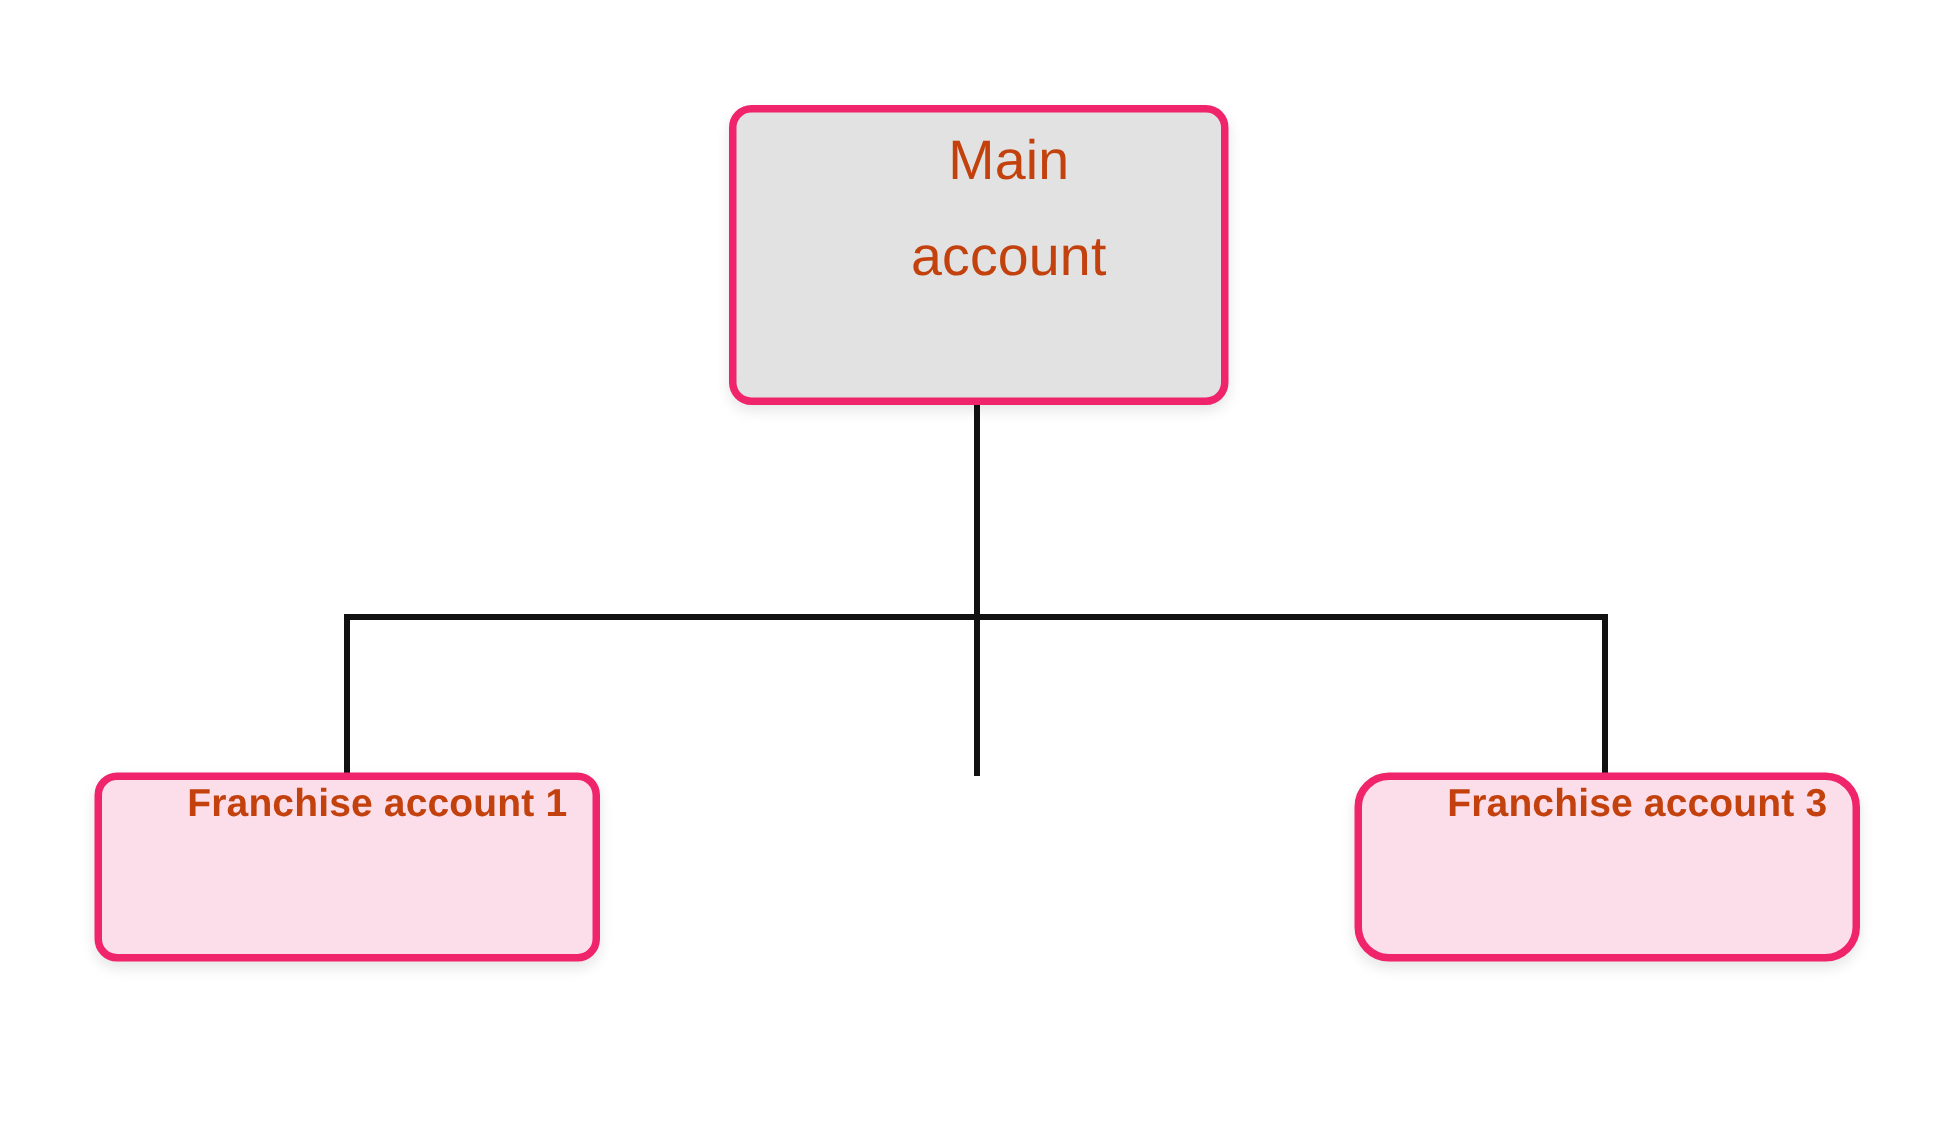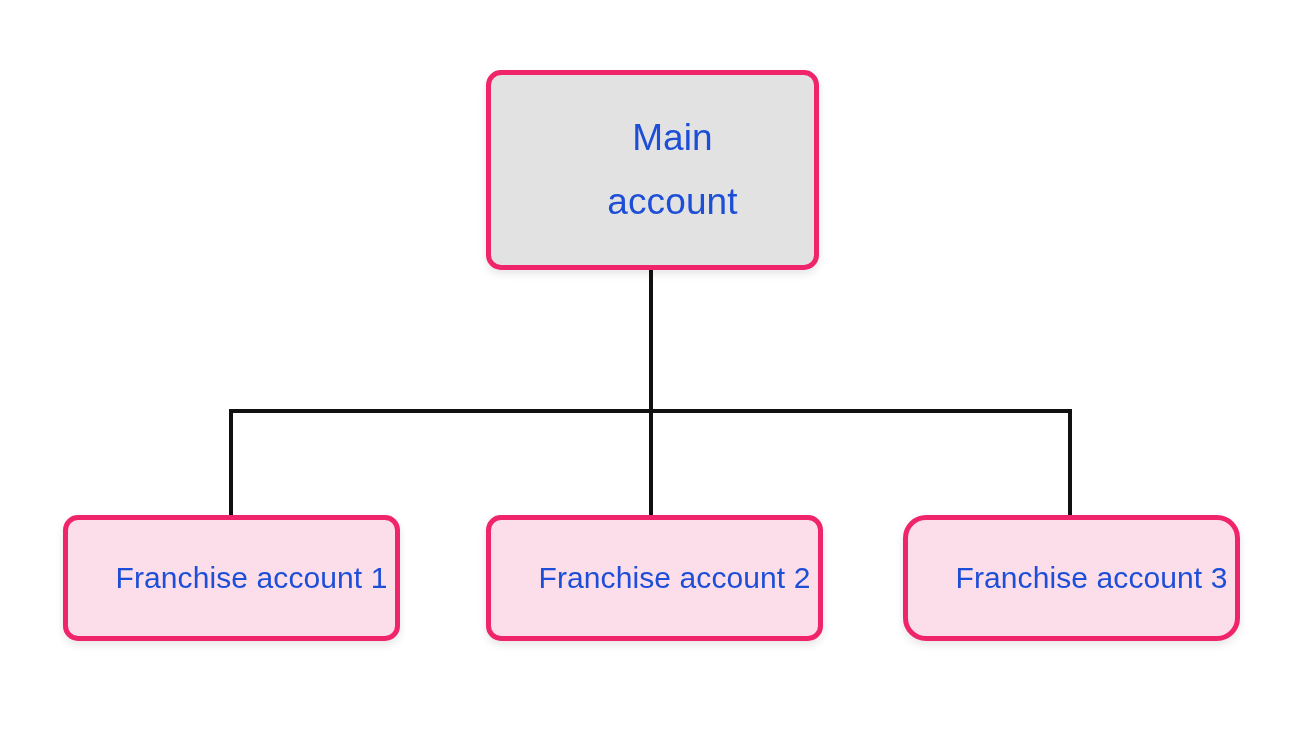--- a/index.html
+++ b/index.html
@@ -29,24 +29,24 @@
     height: 752px;
     pointer-events: none;
   }
 
   
   .node {
     position: absolute;
     box-sizing: border-box;
     border-style: solid;
     display: flex;
-    align-items: center;
+    align-items: flex-start;
     justify-content: center;
     text-align: center;
-    color: #1d4ed8;
+    color: #c2410c;
     z-index: 2;
     padding-left: 40px;
   }
 
   .node-root {
     left: 486px;
     top: 70px;
     width: 333px;
     height: 200px;
     background: #e2e2e2;
@@ -67,24 +67,24 @@
     top: 515px;
     width: 337px;
     height: 126px;
     background: #fcddea;
     border-color: #f0246b;
     border-width: 5px;
     border-radius: 15px;
     box-shadow: 0 4px 9px rgba(0,0,0,0.10);
   }
   .node-leaf .node-label {
-    font-size: 30px;
+    font-size: 26px;
     line-height: 1.2;
     letter-spacing: 0.1px;
-    font-weight: 400;
+    font-weight: 700;
     white-space: nowrap;
   }
 
   .leaf-1 { left: 63px; }
   .leaf-2 { left: 486px; }
   .leaf-3 { left: 903px; border-radius: 23px; }
 </style>
 </head>
 <body>
 
@@ -103,21 +103,18 @@
 
   <div class="node node-root">
     <span class="node-label">Main
 account</span>
   </div>
 
   <div class="node node-leaf leaf-1">
     <span class="node-label">Franchise account 1</span>
   </div>
 
-  <div class="node node-leaf leaf-2">
-    <span class="node-label">Franchise account 2</span>
-  </div>
 
   <div class="node node-leaf leaf-3">
     <span class="node-label">Franchise account 3</span>
   </div>
 
 </div>
 
 </body></html>

